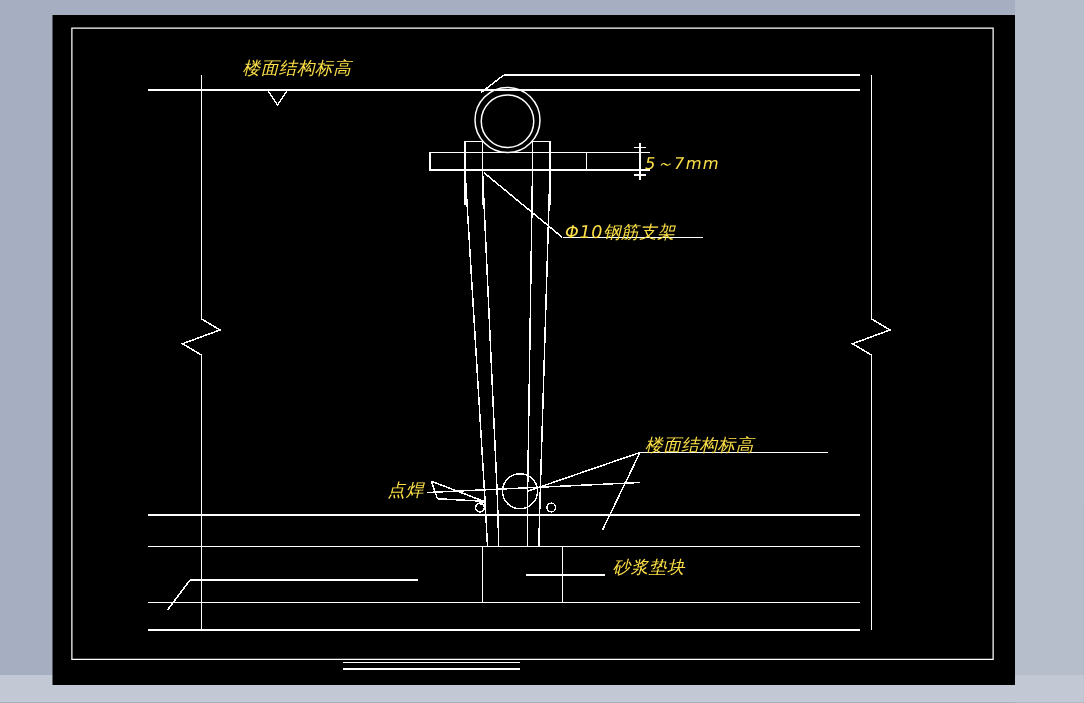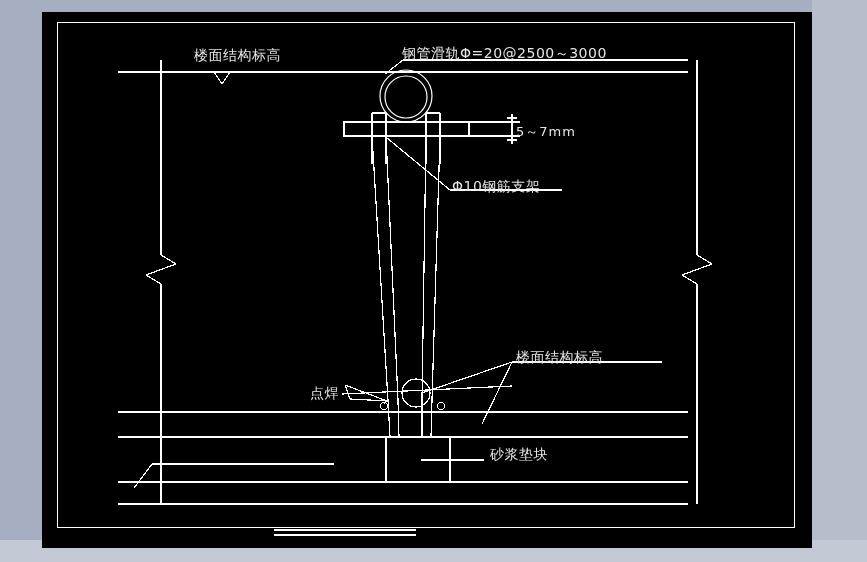--- a/index.html
+++ b/index.html
@@ -70,24 +70,25 @@
   #draw svg {
     position: absolute;
     left: 0;
     top: 0;
     display: block;
   }
 
   
   .anno {
     position: absolute;
-    color: #e5e5e5;
+    color: #fde047;
     white-space: nowrap;
     font-family: "DejaVu Sans", sans-serif;
     letter-spacing: 0.5px;
+    font-style: italic;
   }
   .anno.cn {
     font-size: 14px;
     line-height: 14px;
   }
   .anno.dim {
     font-size: 13px;
     line-height: 13px;
     letter-spacing: 1px;
   }
@@ -207,21 +208,20 @@
           <line x1="110" y1="452" x2="92" y2="476"></line>
 
           <line x1="232" y1="518" x2="374" y2="518"></line>
           <line x1="232" y1="523" x2="374" y2="523"></line>
 
         </g>
       </svg>
 
       <div class="anno cn" id="lbl-floor-elev">楼面结构标高</div>
 
-      <div class="anno cn" id="lbl-pipe-rail">钢管滑轨Φ=20@2500～3000</div>
 
       <div class="anno dim" id="lbl-gap">5～7mm</div>
 
       <div class="anno cn" id="lbl-rebar-brk">Φ10钢筋支架</div>
 
       <div class="anno cn" id="lbl-spot-weld">点焊</div>
 
       <div class="anno cn" id="lbl-bottom-bar">楼面结构标高</div>
 
 

